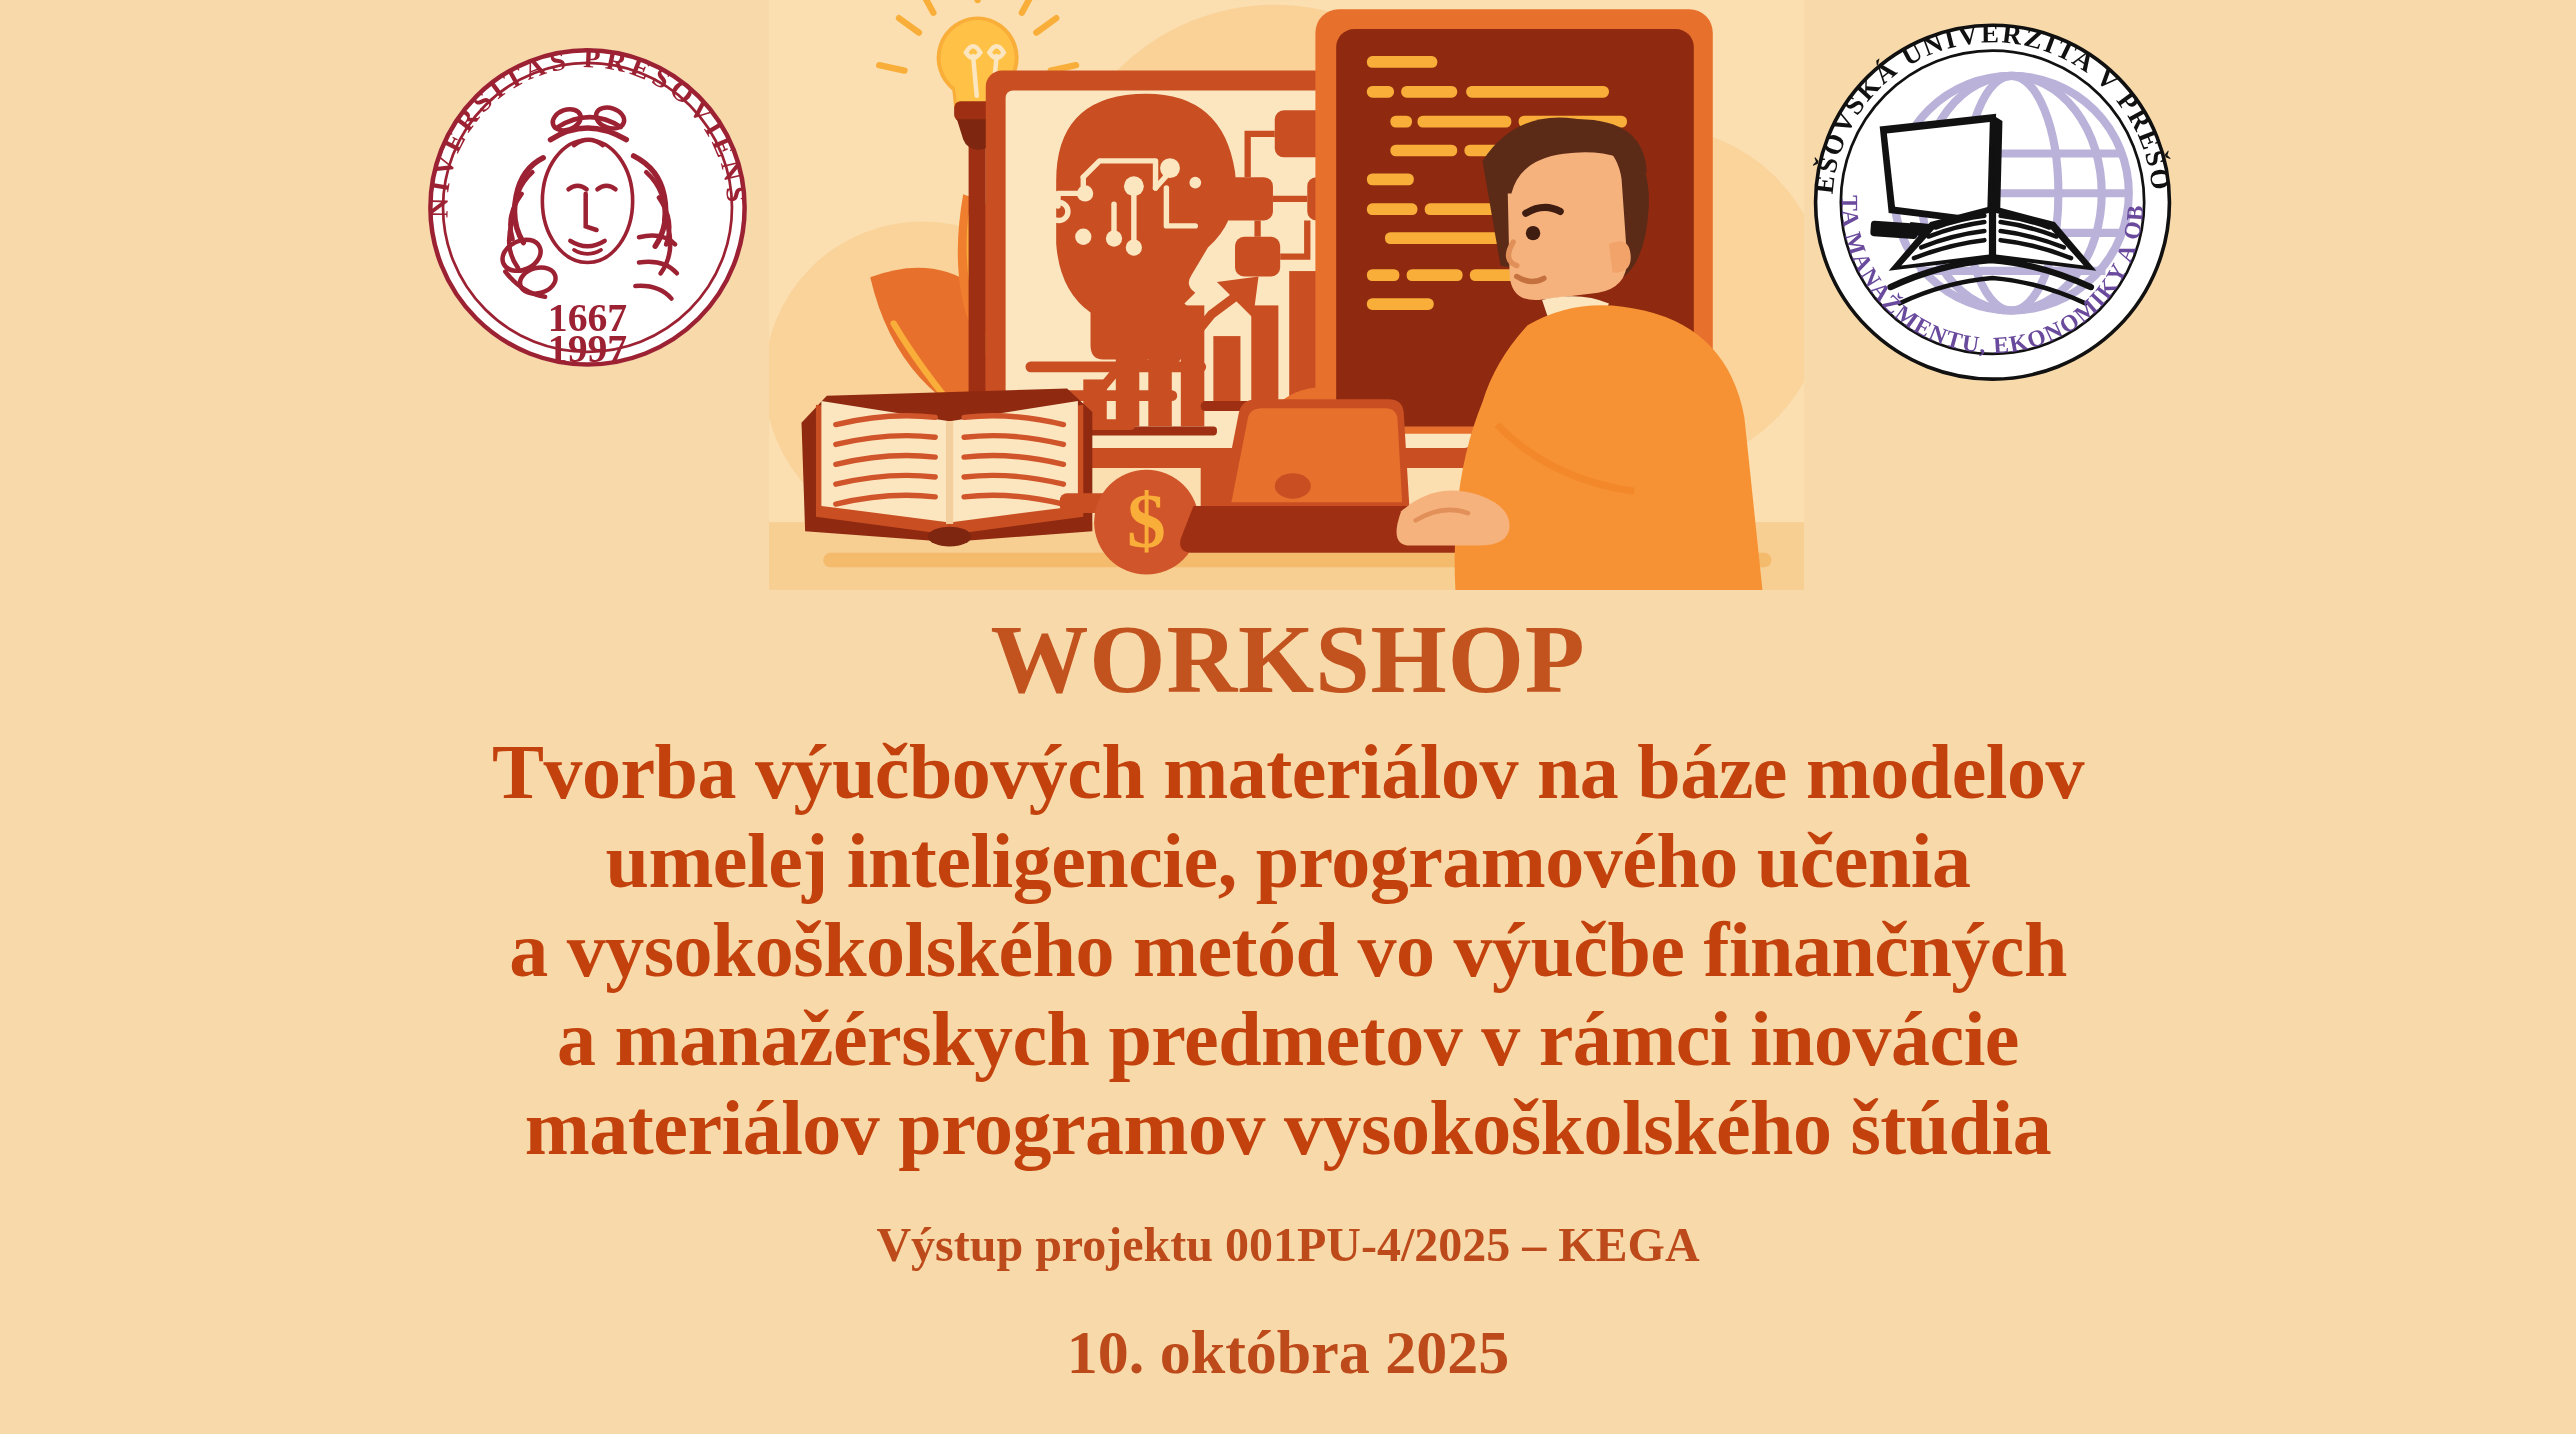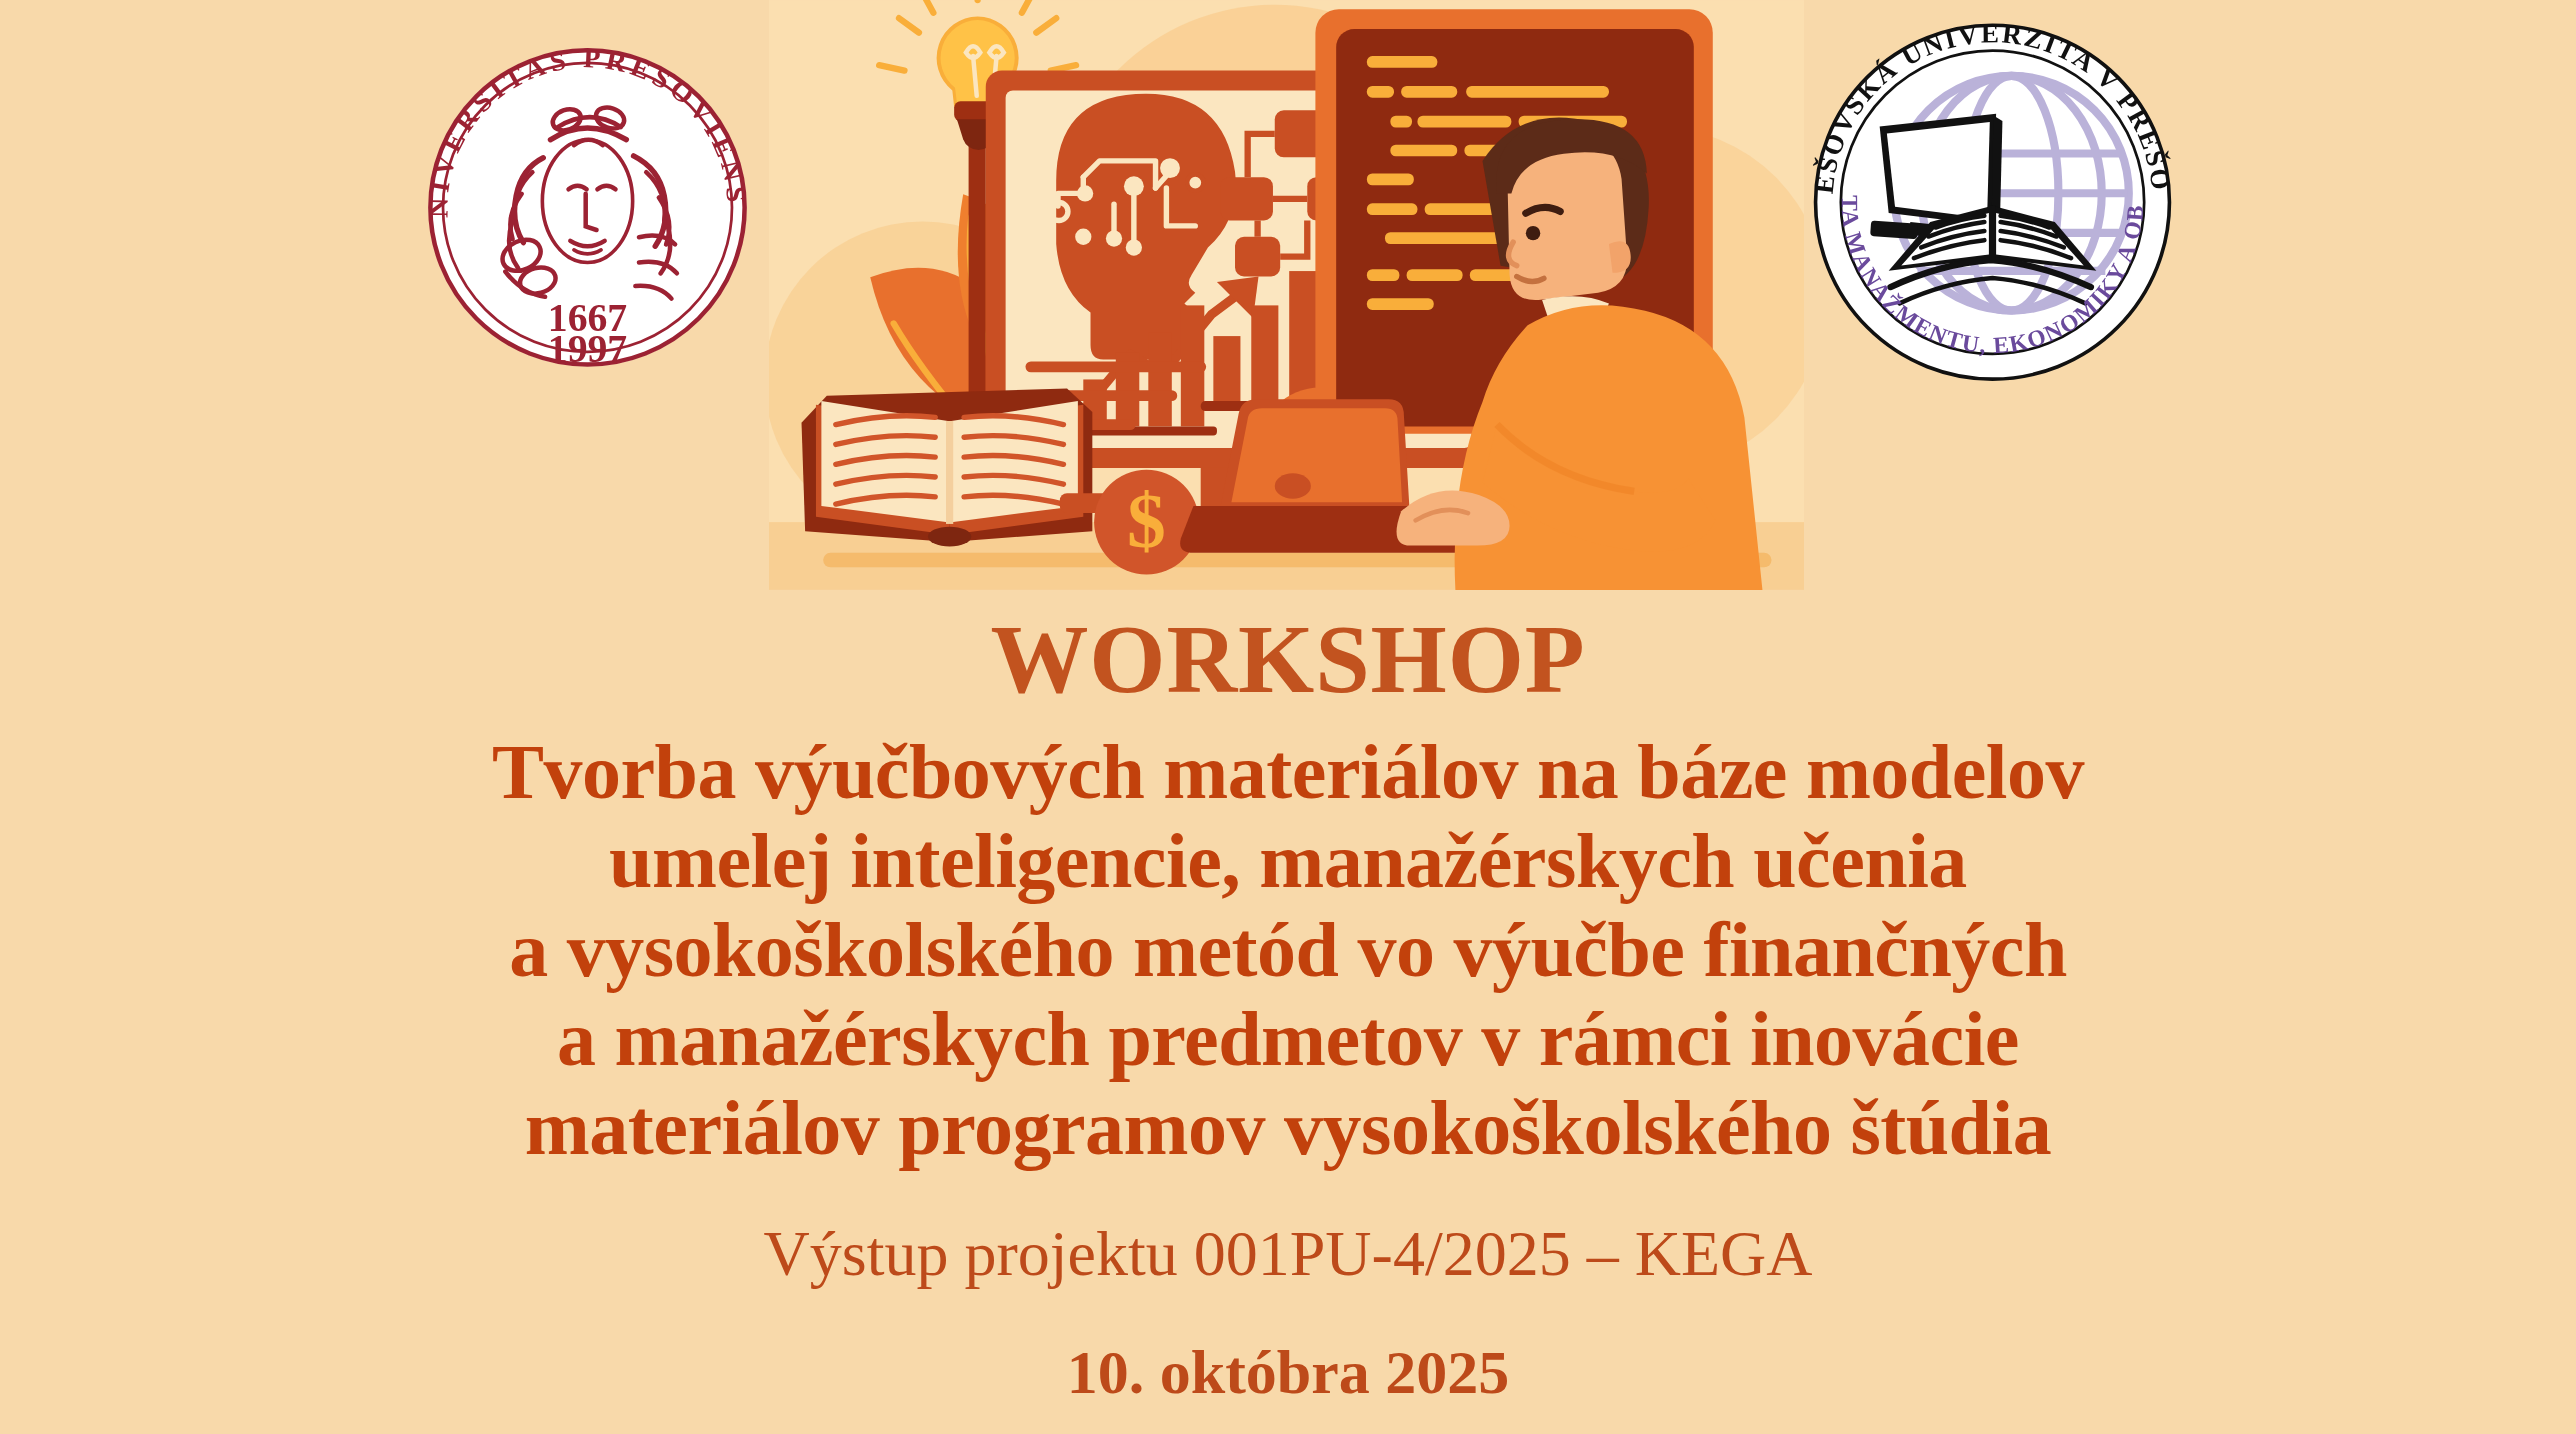--- a/index.html
+++ b/index.html
@@ -40,22 +40,22 @@
     margin:16.3px 0 0 0;
     font-size:78px;
     font-weight:bold;
     color:#c2410c;
     line-height:1.14;
     letter-spacing:-0.5px;
   }
   .headline .ln{display:block;white-space:nowrap;}
   .subline{
     margin:43px 0 0 0;
-    font-size:64px;
-    font-weight:normal;
+    font-size:48px;
+    font-weight:bold;
     color:#bd4a1a;
     line-height:1.2;
     letter-spacing:0px;
   }
   .dateline{
     margin:42px 0 0 0;
     font-size:62px;
     font-weight:bold;
     color:#bd4a1a;
     line-height:1.2;
@@ -386,21 +386,21 @@
       </g>
     </svg>
   </div>
 
   <div class="textblock">
 
     <div class="workshop">WORKSHOP</div>
 
     <div class="headline">
       <span class="ln">Tvorba výučbových materiálov na báze modelov</span>
-      <span class="ln">umelej inteligencie, manažérskych učenia</span>
+      <span class="ln">umelej inteligencie, programového učenia</span>
       <span class="ln">a vysokoškolského metód vo výučbe finančných</span>
       <span class="ln">a manažérskych predmetov v rámci inovácie</span>
       <span class="ln">materiálov programov vysokoškolského štúdia</span>
     </div>
 
     <div class="subline">Výstup projektu 001PU-4/2025 – KEGA</div>
 
     <div class="dateline">10. októbra 2025</div>
 
   </div>

